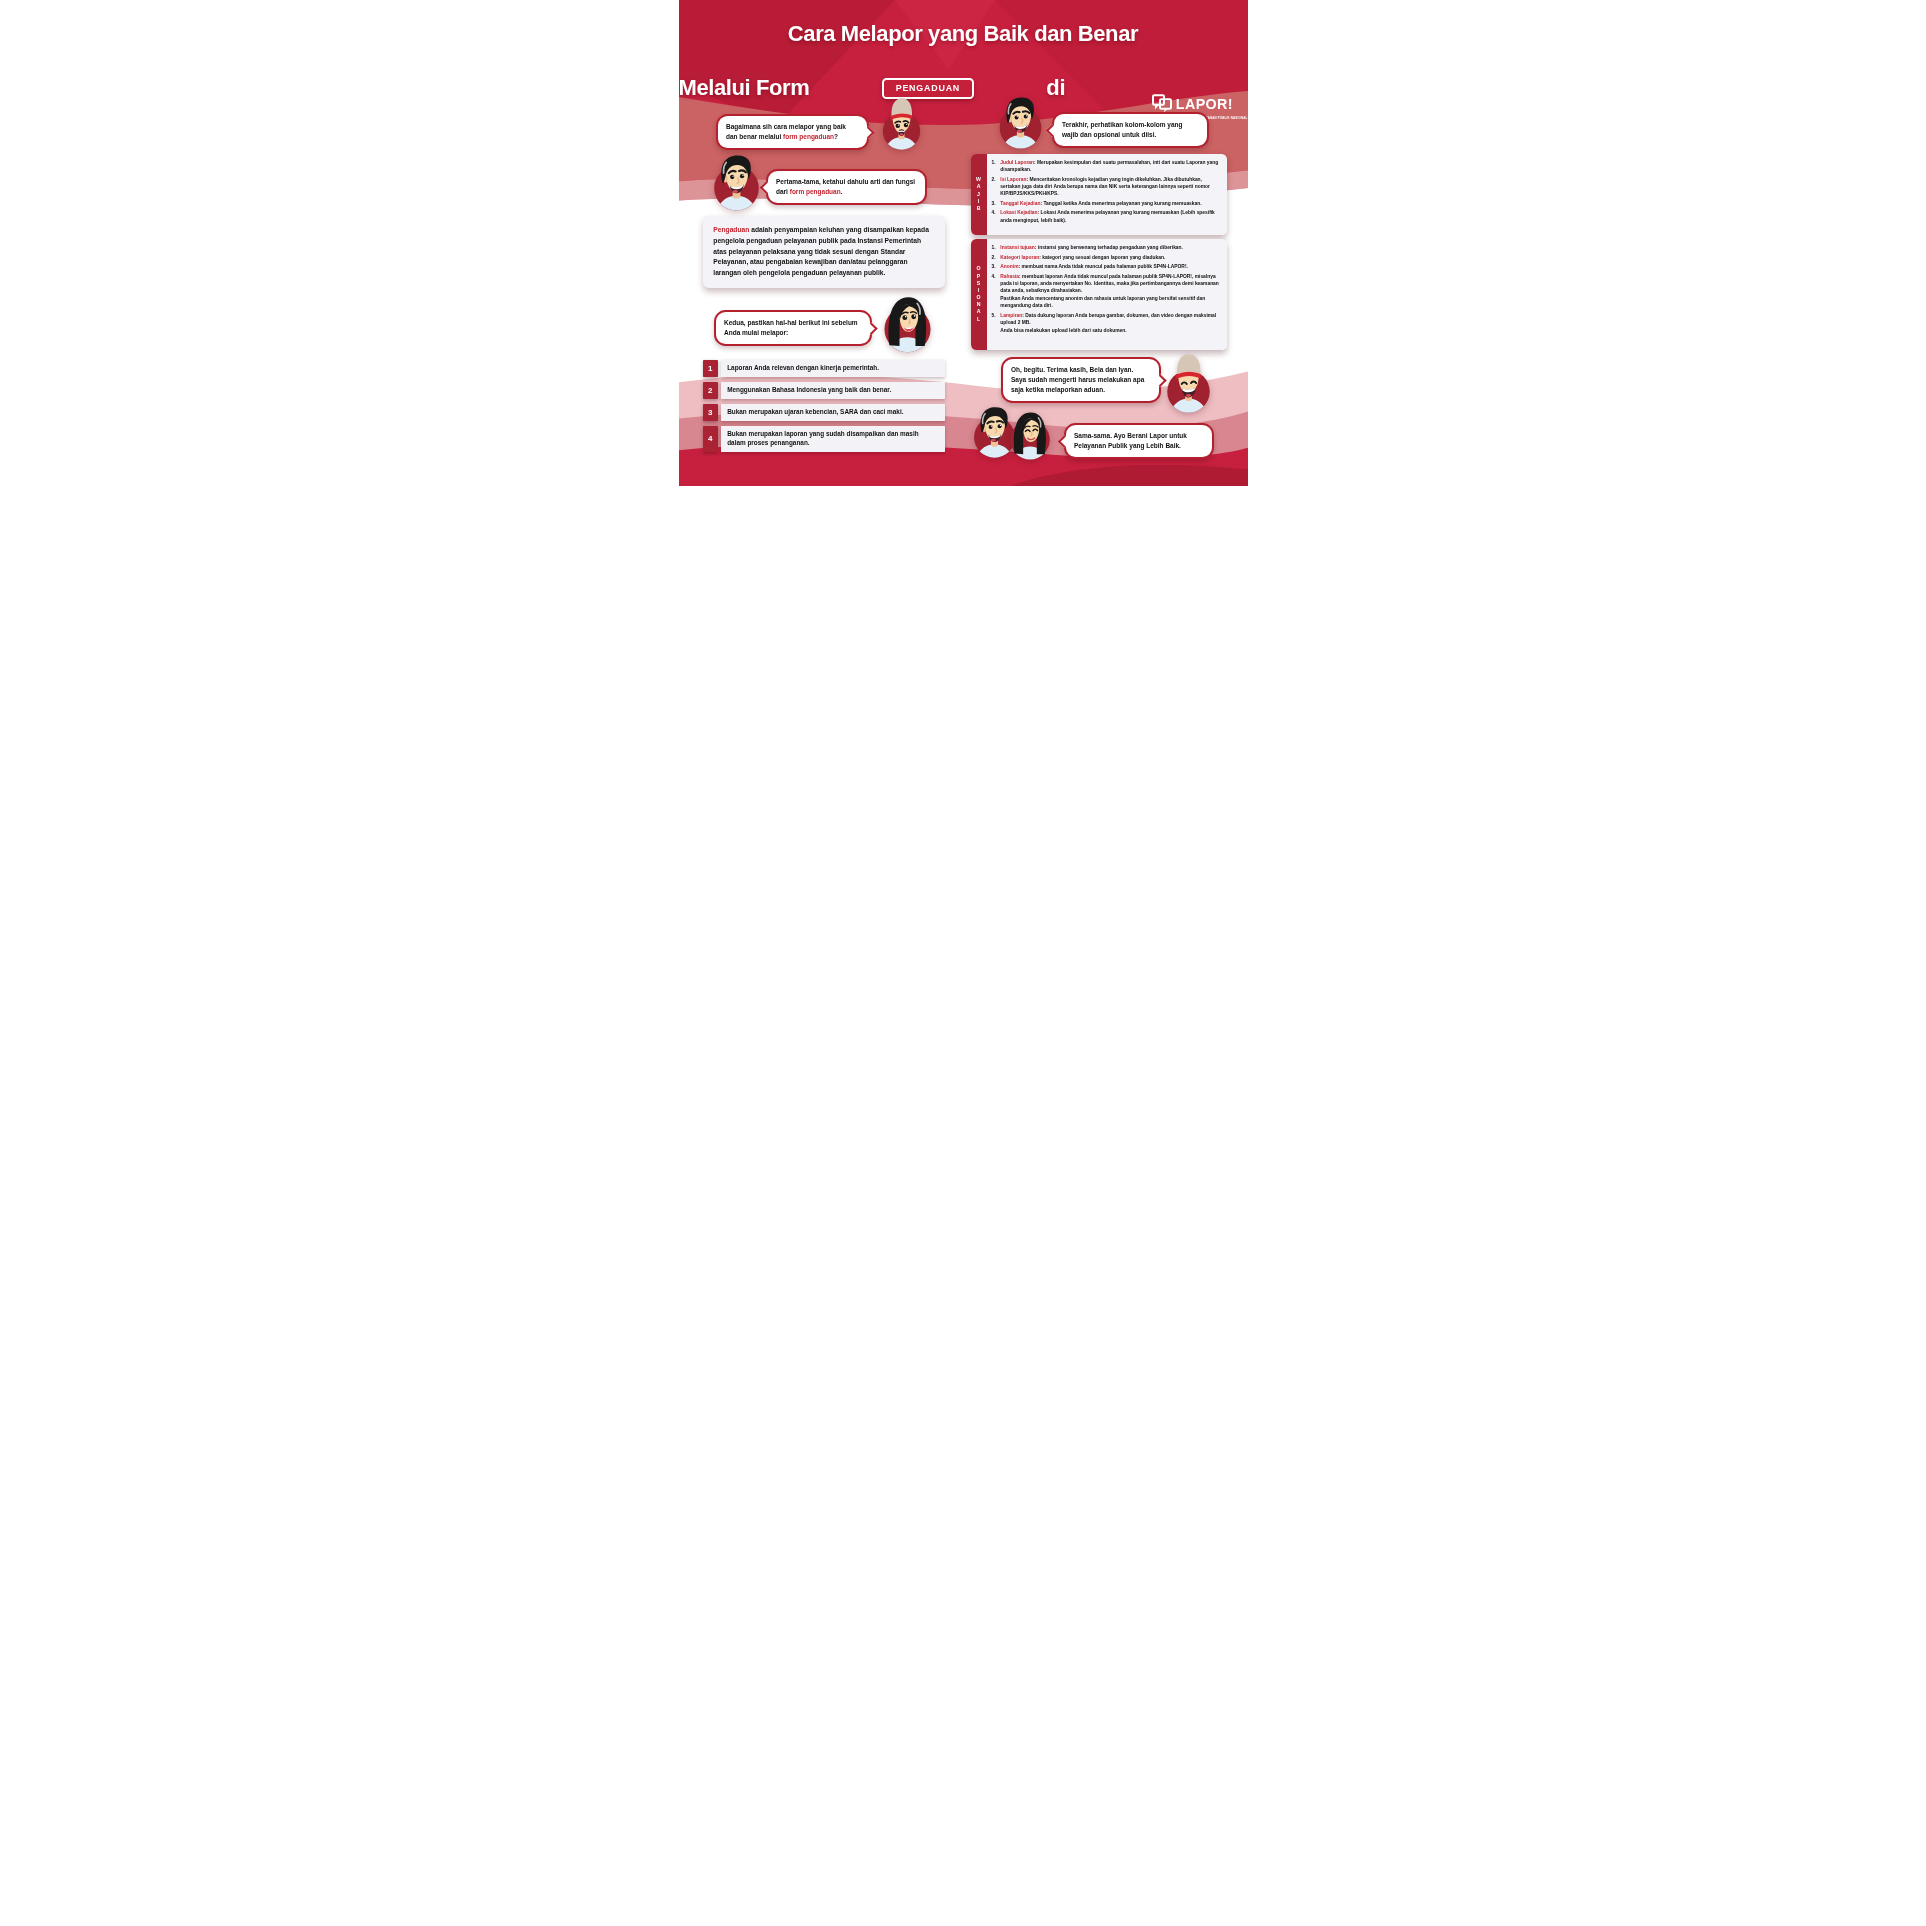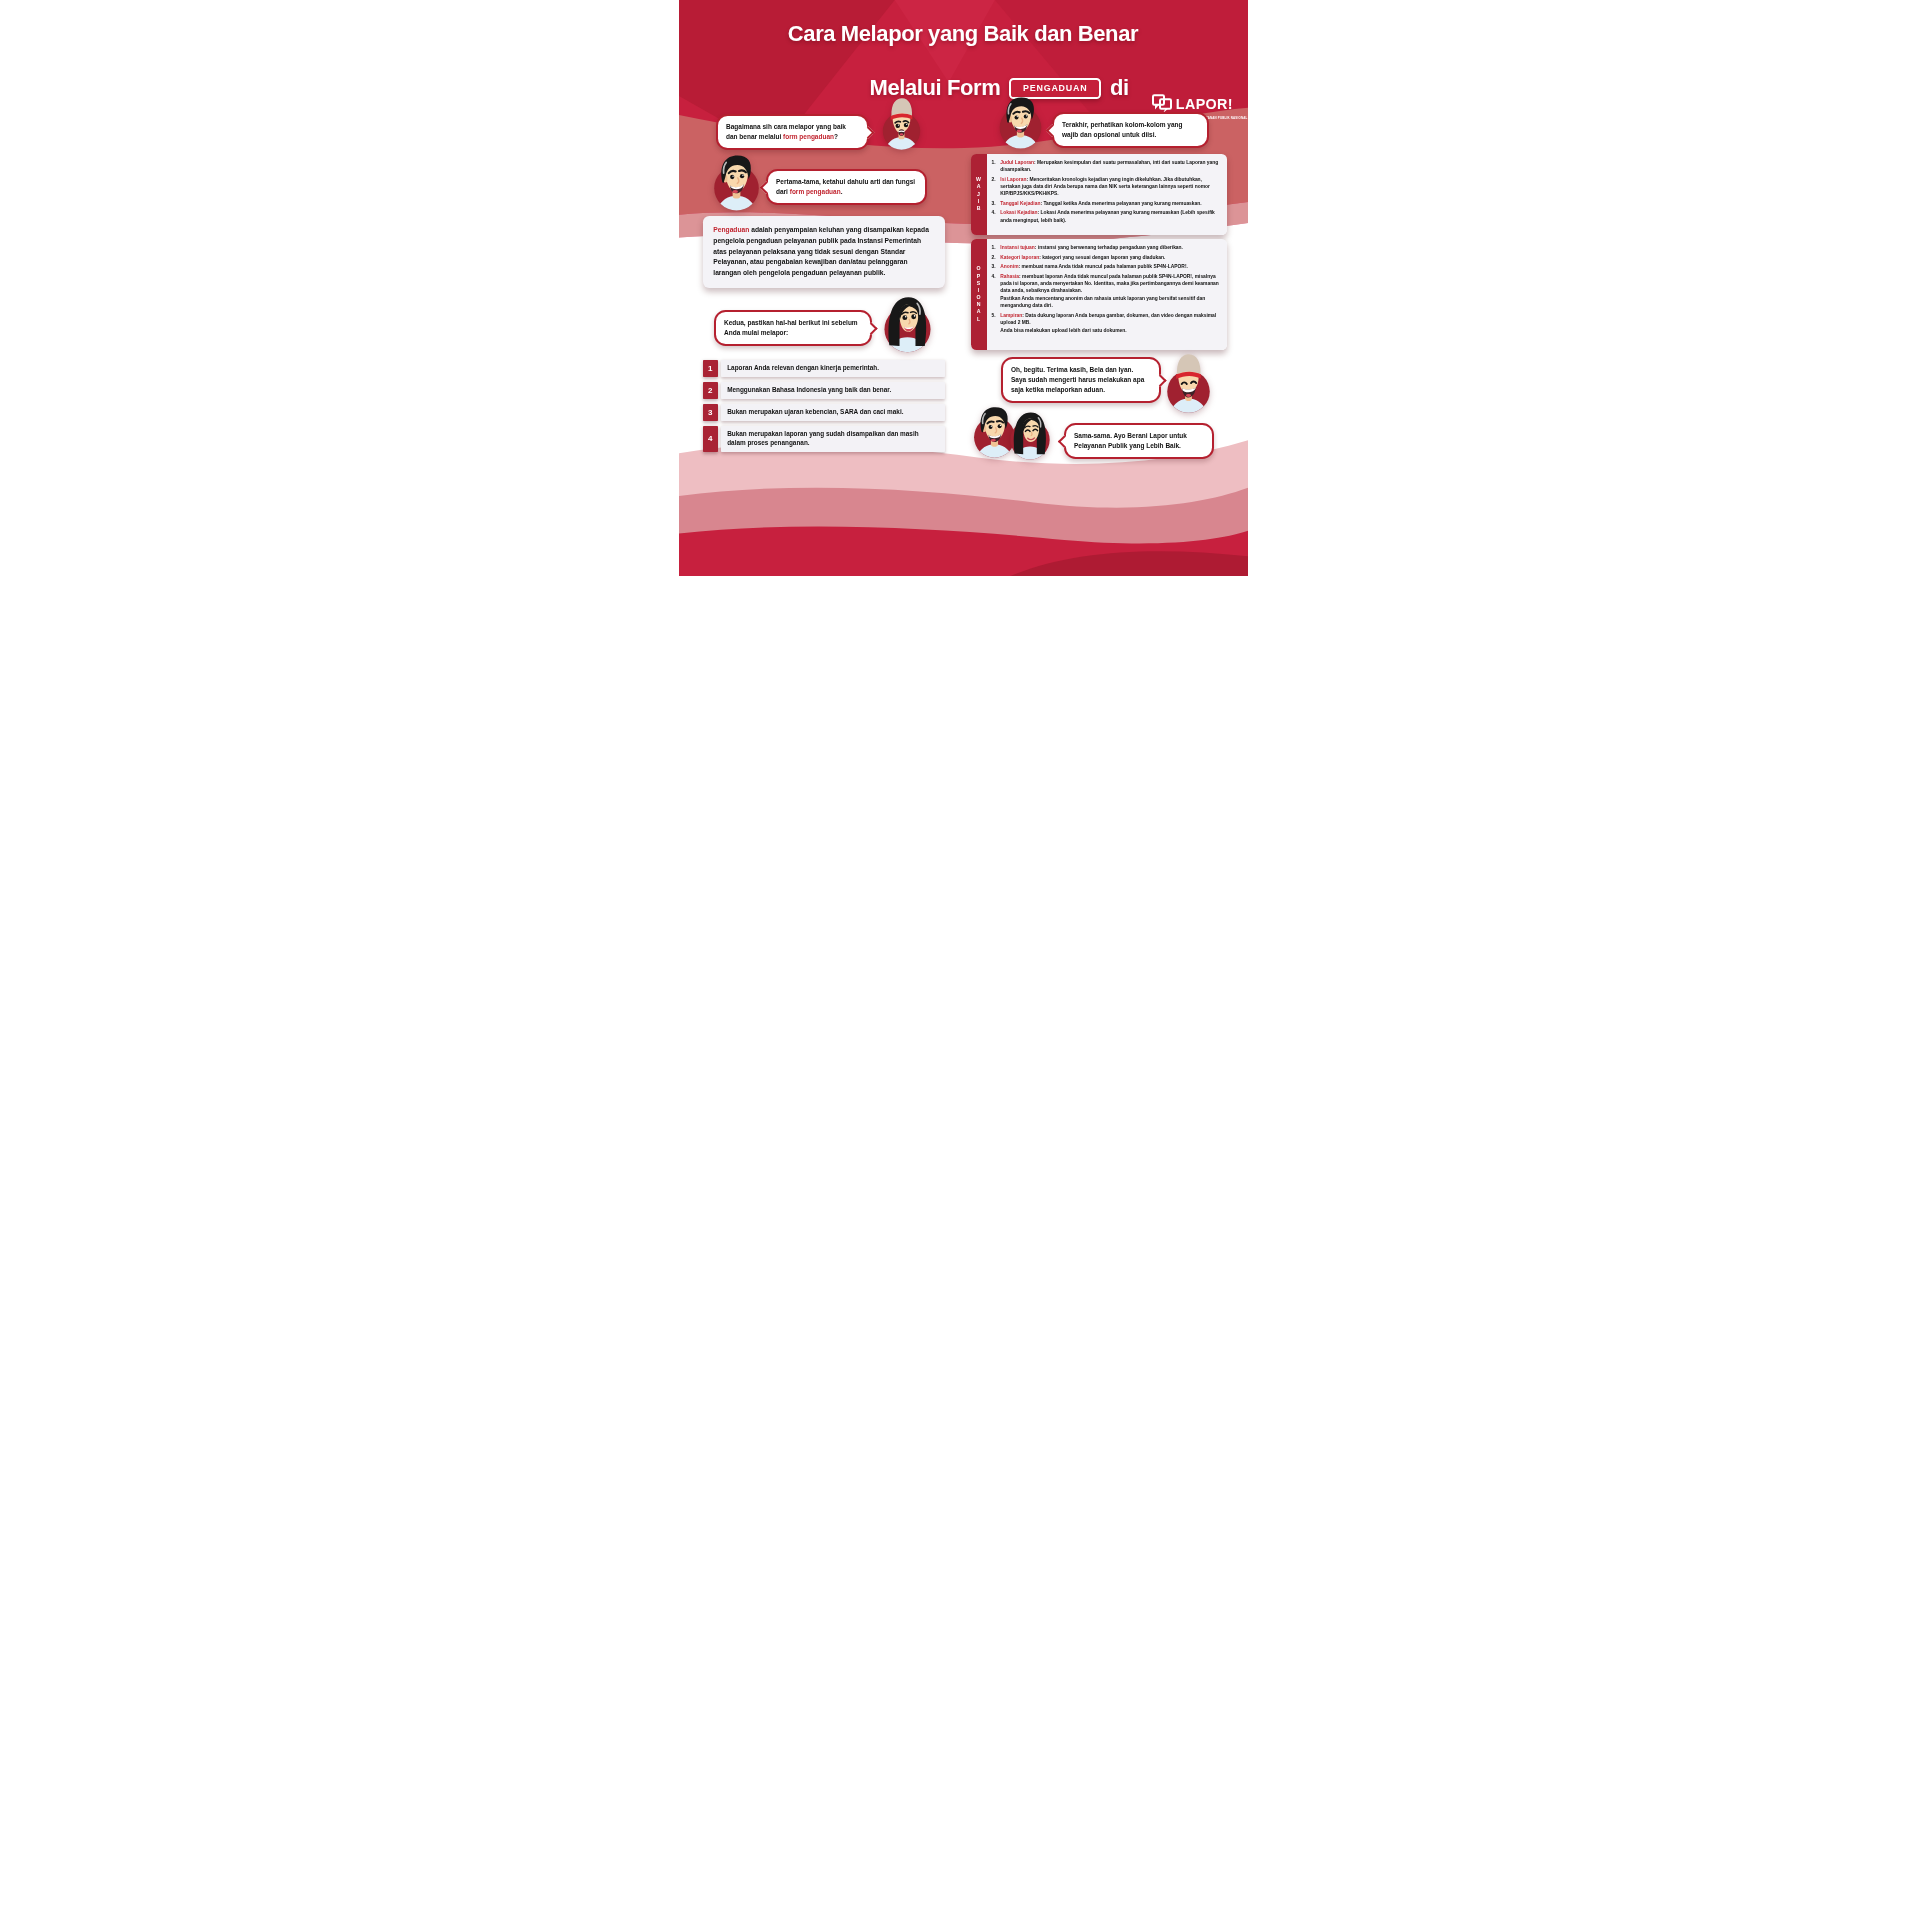--- a/index.html
+++ b/index.html
@@ -1,31 +1,31 @@
 <!DOCTYPE html>
 <html style="font-size:6.2px"><head>
 <meta charset="utf-8">
 <style>
   html,body { margin:0; padding:0; background:#ffffff; }
   * { box-sizing:border-box; }
   .poster {
-    position:relative; width:569px; height:576px; margin:0 auto;
+    position:relative; width:569px; height:486px; margin:0 auto;
     overflow:hidden; font-family:"Liberation Sans", sans-serif; color:#111;
   }
   .bg { position:absolute; inset:0; width:100%; height:100%; z-index:0; }
   .abs { position:absolute; z-index:2; }
 
   
   .title1 {
     left:0; right:0; top:21px; text-align:center;
     font-size:22px; font-weight:800; letter-spacing:-0.4px; color:#fff;
     text-shadow:0 2.3px 3.9px rgba(80,0,15,.35);
   }
   .title2 {
-    left:0; right:0; top:56px; display:flex; justify-content:flex-end;
+    left:0; right:0; top:56px; display:flex; justify-content:space-between;
     align-items:center; gap:9px;
   }
   .title2-word { font-size:22px; font-weight:800; letter-spacing:-0.4px; color:#fff;
     text-shadow:0 2.3px 3.9px rgba(80,0,15,.35); }
   .badge {
     background:#c5203a; border:2.7px solid #fff; border-radius:4.6px;
     padding:3.5px 11.6px; color:#fff; font-size:8.9px; font-weight:800;
     letter-spacing:0.8px; box-shadow:0 2.3px 4.6px rgba(80,0,15,.35);
   }
   .logo-col { display:flex; flex-direction:column; align-items:center; position:relative; }

